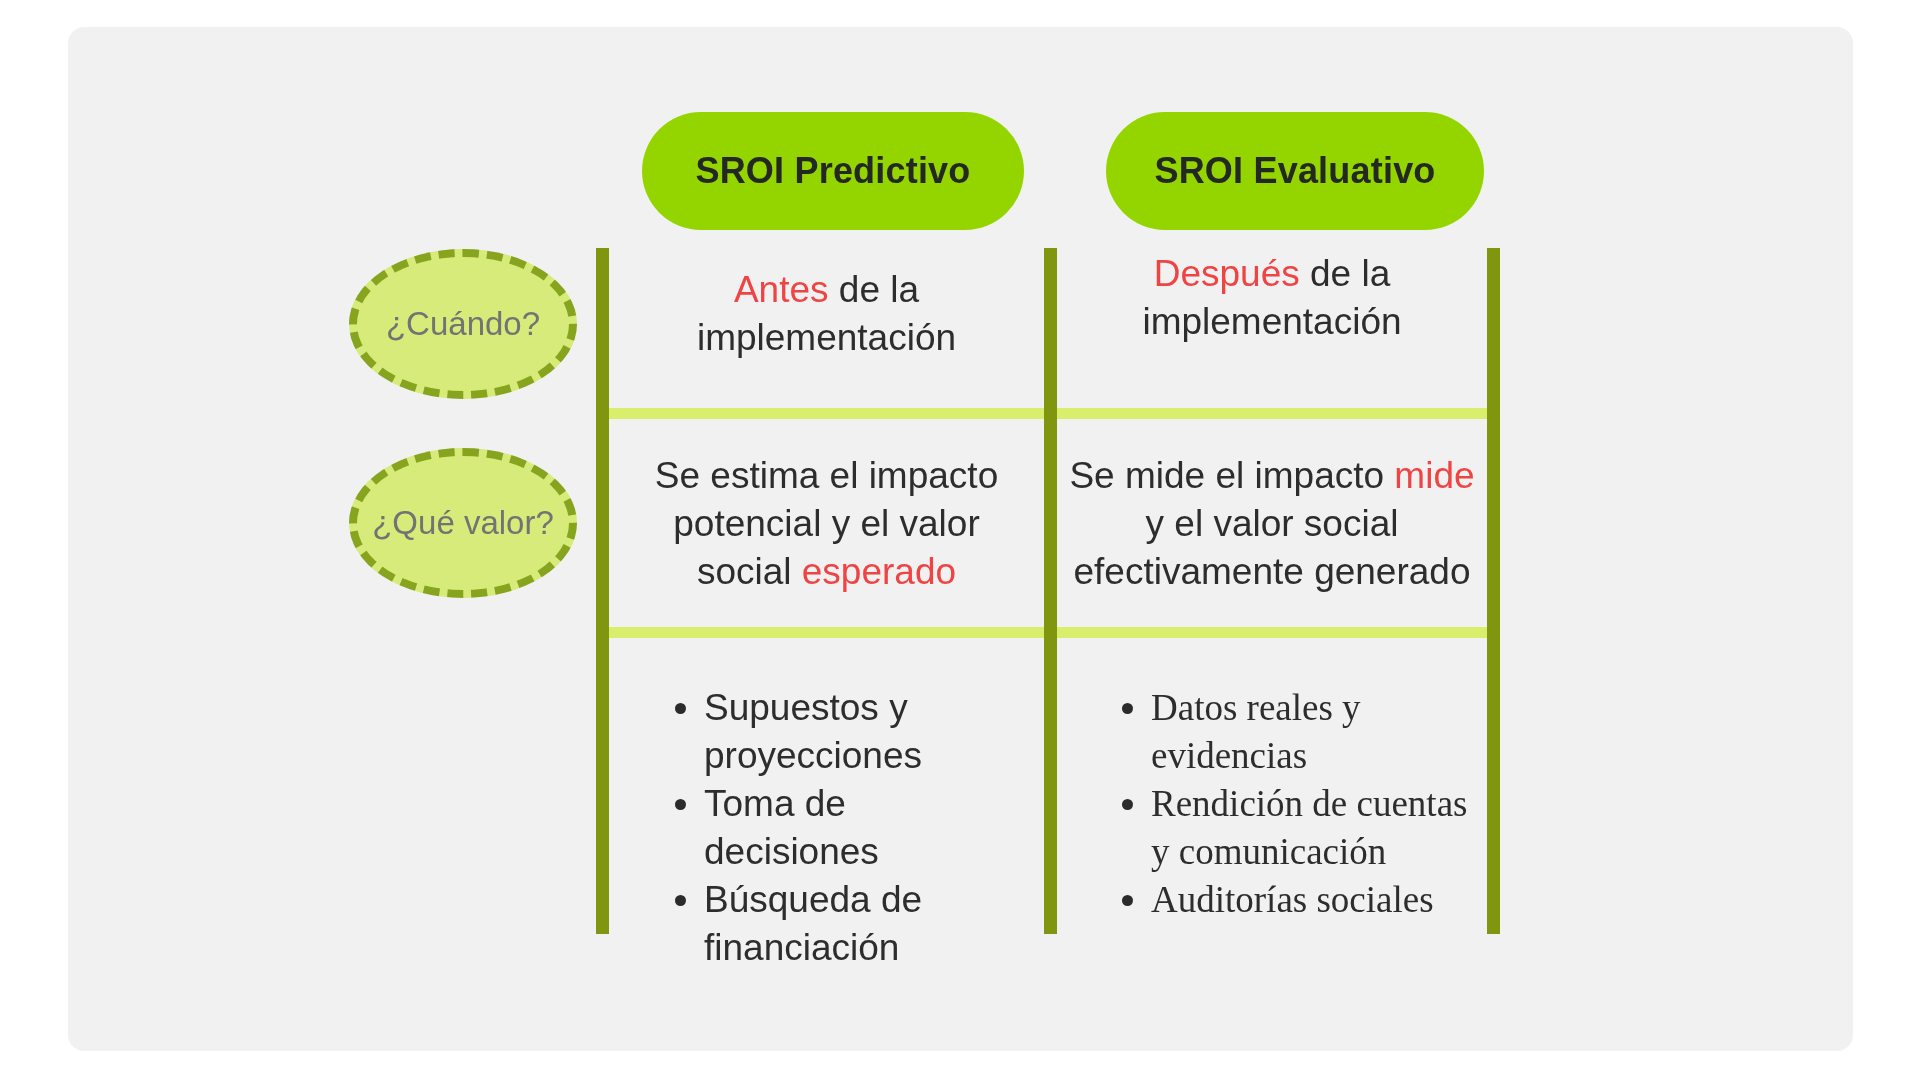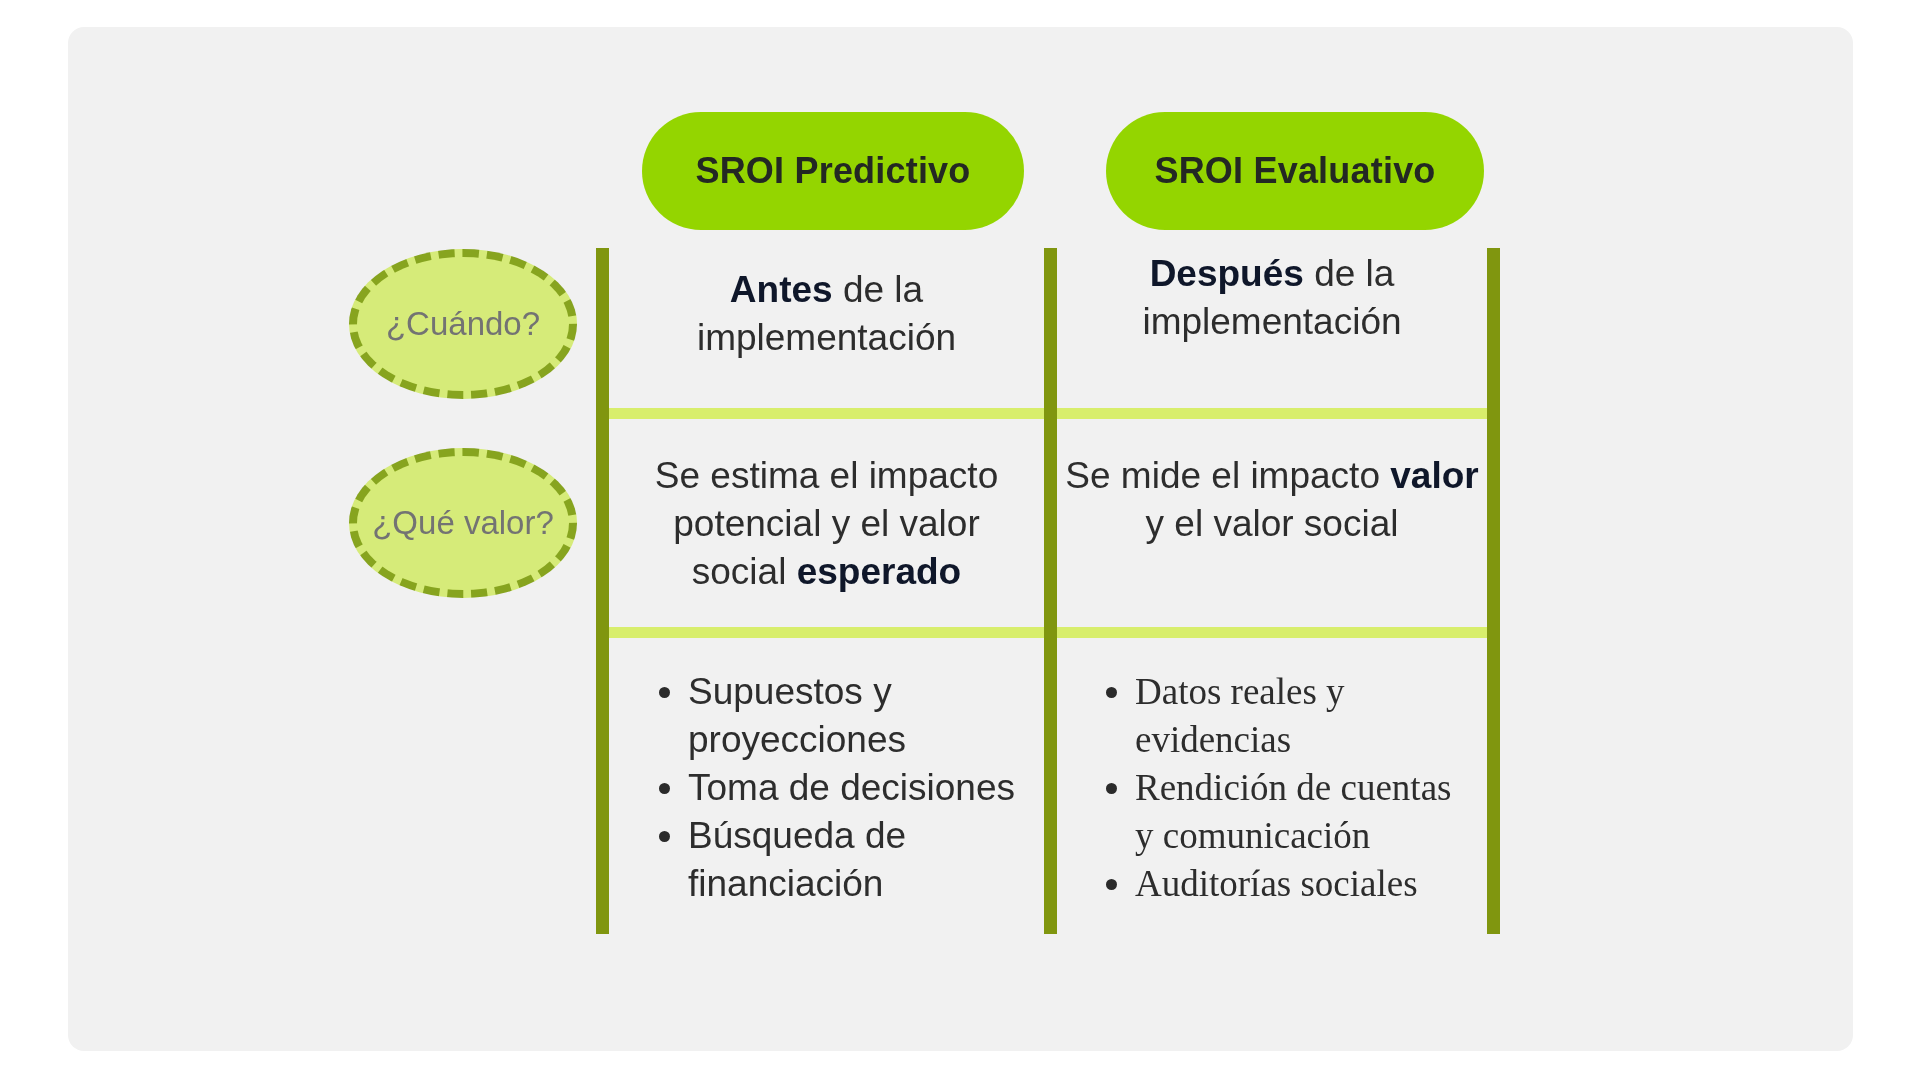--- a/index.html
+++ b/index.html
@@ -45,22 +45,22 @@
     position:absolute;font-size:37px;line-height:48px;
     color:var(--text,#2d2d2d);z-index:2;
   }
   .center{text-align:center;}
   .r1c1{left:609px;top:266px;width:435px;}
   .r1c2{left:1057px;top:250px;width:430px;}
   .r2c1{left:609px;top:452px;width:435px;}
   .r2c2{left:1057px;top:452px;width:430px;}
   .r3c1{left:655px;top:668px;width:390px;}
   .r3c2{left:1102px;top:668px;width:398px;font-family:Liberation Serif, serif;}
-  .cell strong{font-weight:700;color:#0f172a;}
-  .blist{list-style:none;margin:0;padding:0;}
+  .cell strong{font-weight:400;color:#ef4444;}
+  .blist{list-style:none;margin:16px;padding:0;}
   .blist li{position:relative;padding-left:33px;}
   .blist li::before{
     content:"";position:absolute;left:4px;top:19px;width:11px;height:11px;
     border-radius:50%;background:#2b2b2b;
   }
 </style>
 </head>
 <body>
 
 <div class="canvas">
@@ -94,22 +94,23 @@
   <div class="cell center r1c2">
       <div class="tline"><strong>Después</strong><span> de la</span></div>
       <div class="tline"><span>implementación</span></div>
     </div>
   <div class="cell center r2c1">
       <div class="tline"><span>Se estima el impacto</span></div>
       <div class="tline"><span>potencial y el valor</span></div>
       <div class="tline"><span>social </span><strong>esperado</strong></div>
     </div>
   <div class="cell center r2c2">
-      <div class="tline"><span>Se mide el impacto </span><strong>valor</strong></div>
+      <div class="tline"><span>Se mide el impacto </span><strong>mide</strong></div>
       <div class="tline"><span>y el valor social</span></div>
+      <div class="tline"><span>efectivamente generado</span></div>
     </div>
   <div class="cell r3c1">
       <ul class="blist">
         <li>Supuestos y<br>proyecciones</li>
         <li>Toma de decisiones</li>
         <li>Búsqueda de<br>financiación</li>
       </ul>
     </div>
   <div class="cell r3c2">
       <ul class="blist">

